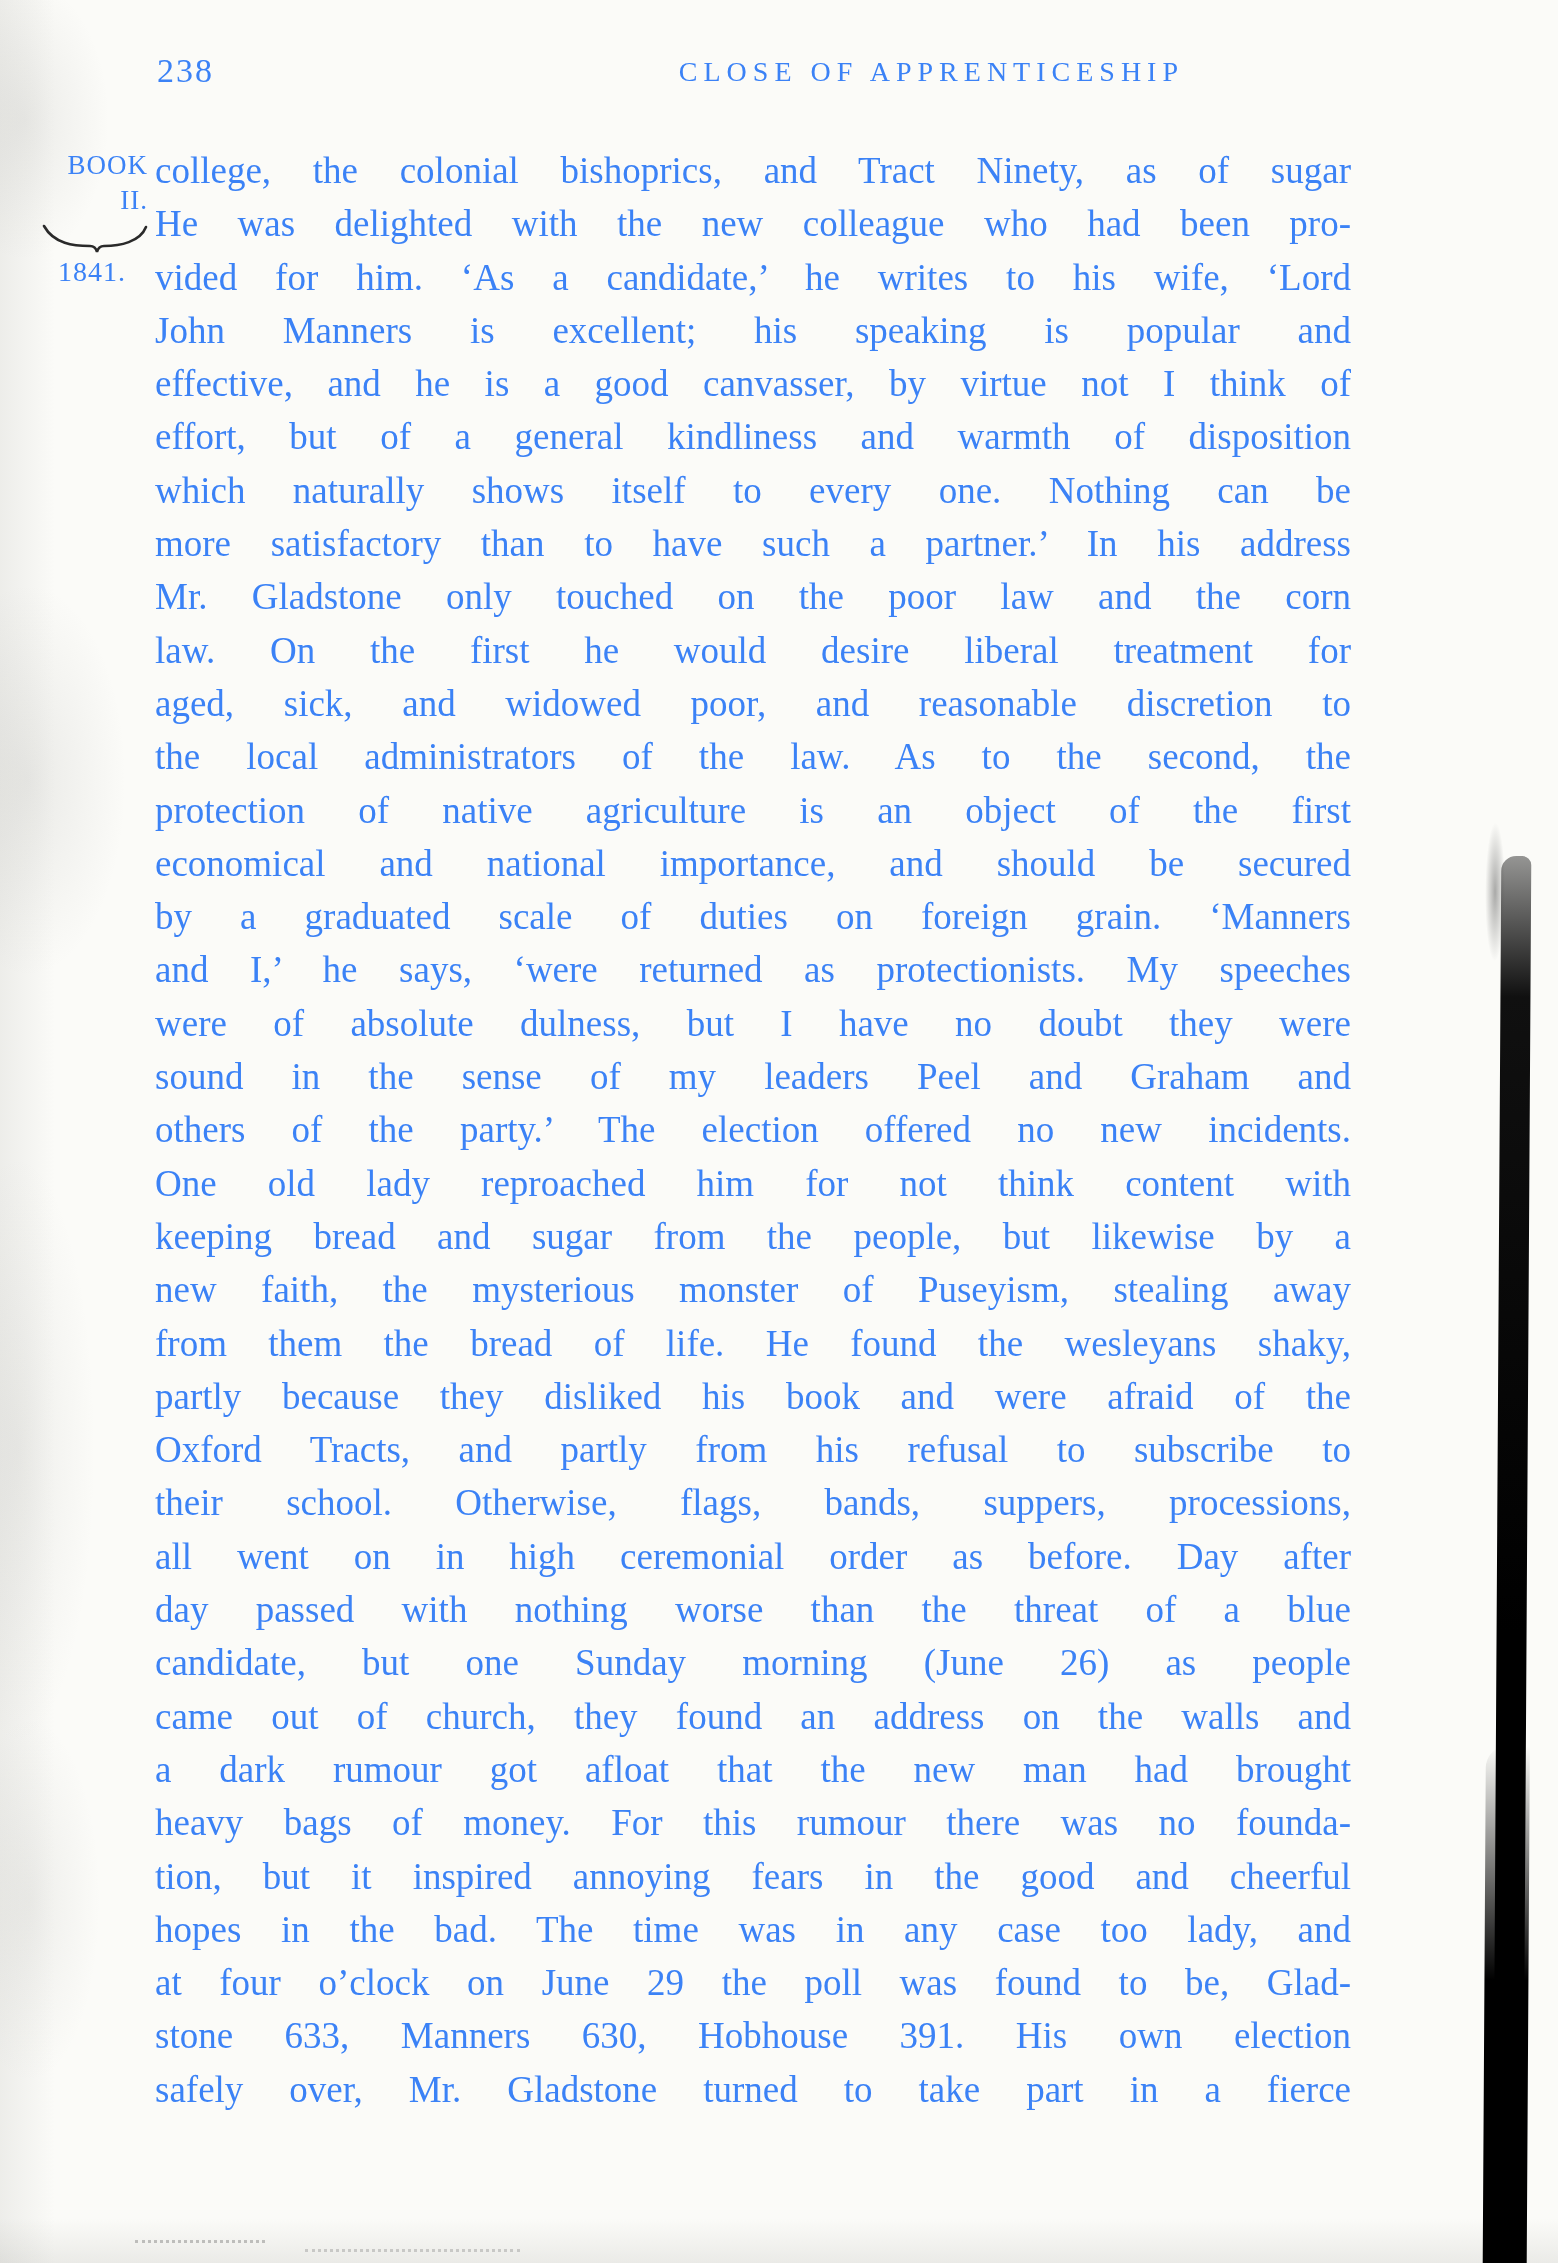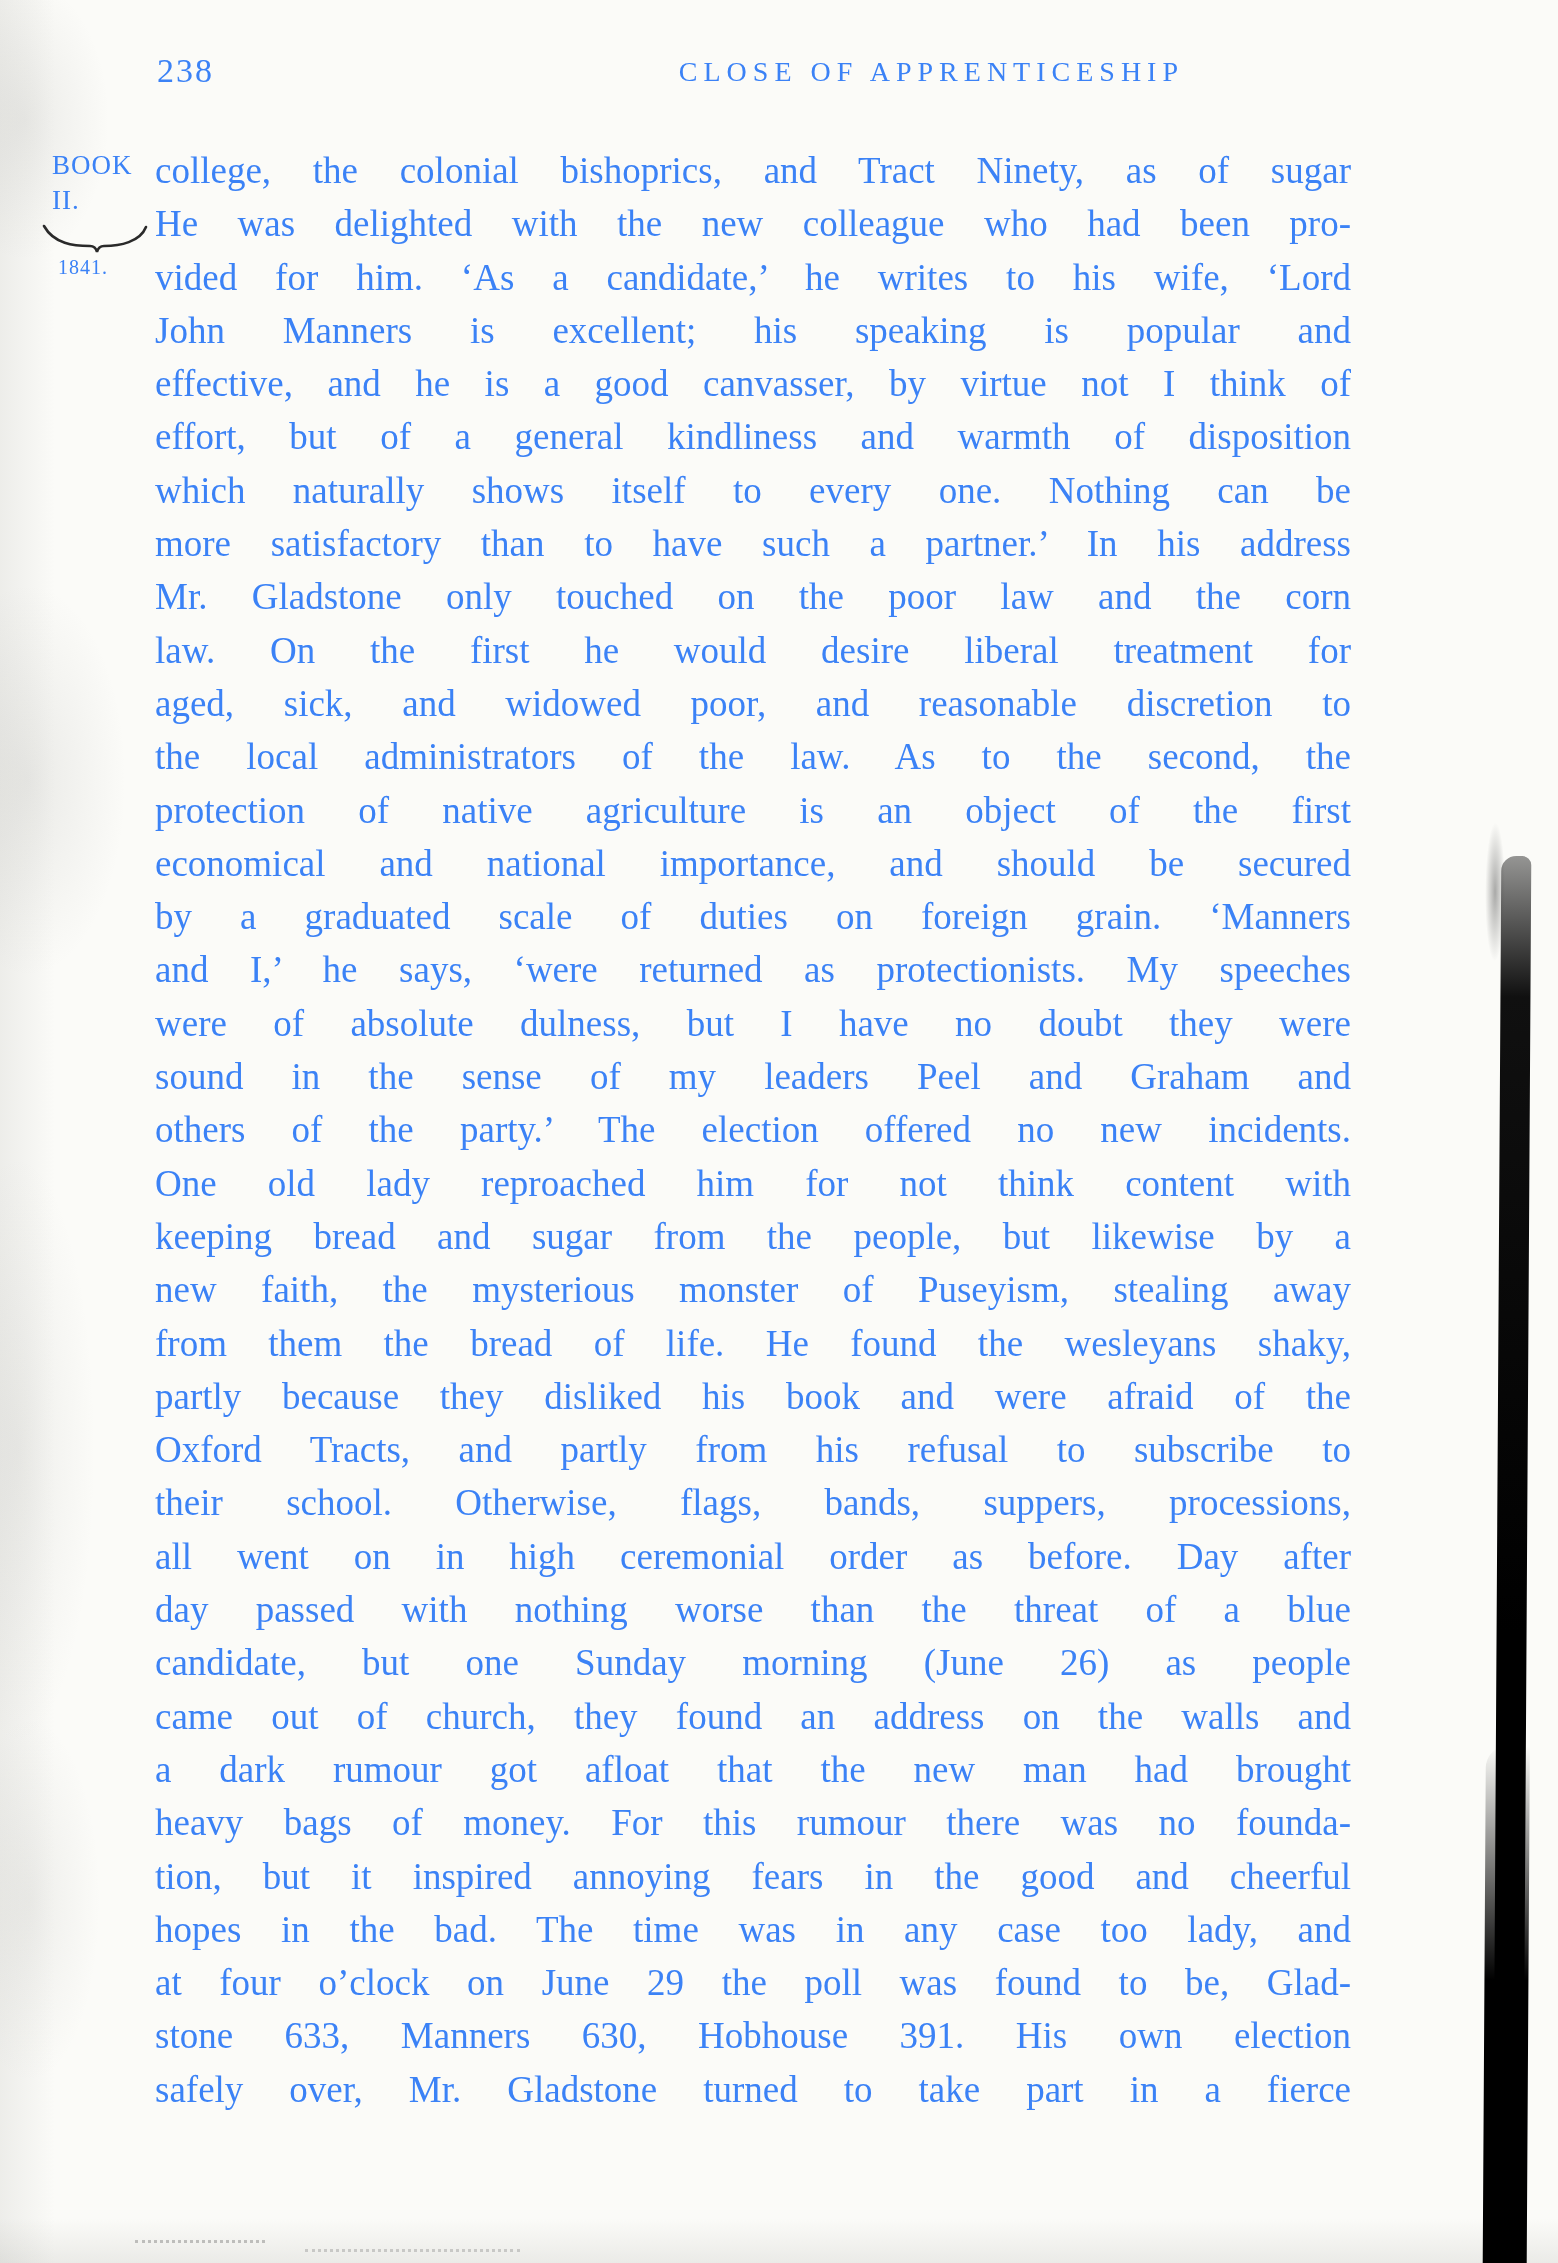--- a/index.html
+++ b/index.html
@@ -45,35 +45,35 @@
     font-size: 28px;
     letter-spacing: 6px;
     white-space: nowrap;
   }
 
   .margin-book {
     position: absolute;
     left: 52px;
     top: 148px;
     width: 96px;
-    text-align: left;
+    text-align: right;
     font-size: 27px;
     line-height: 35px;
     letter-spacing: 1px;
   }
   .margin-brace {
     position: absolute;
     left: 40px;
     top: 222px;
   }
   .margin-year {
     position: absolute;
     left: 58px;
     top: 256px;
-    font-size: 20px;
+    font-size: 28px;
     letter-spacing: 1px;
   }
 
   .body-text {
     position: absolute;
     left: 155px;
     top: 144px;
     width: 1196px;
   }
   .body-text p {

